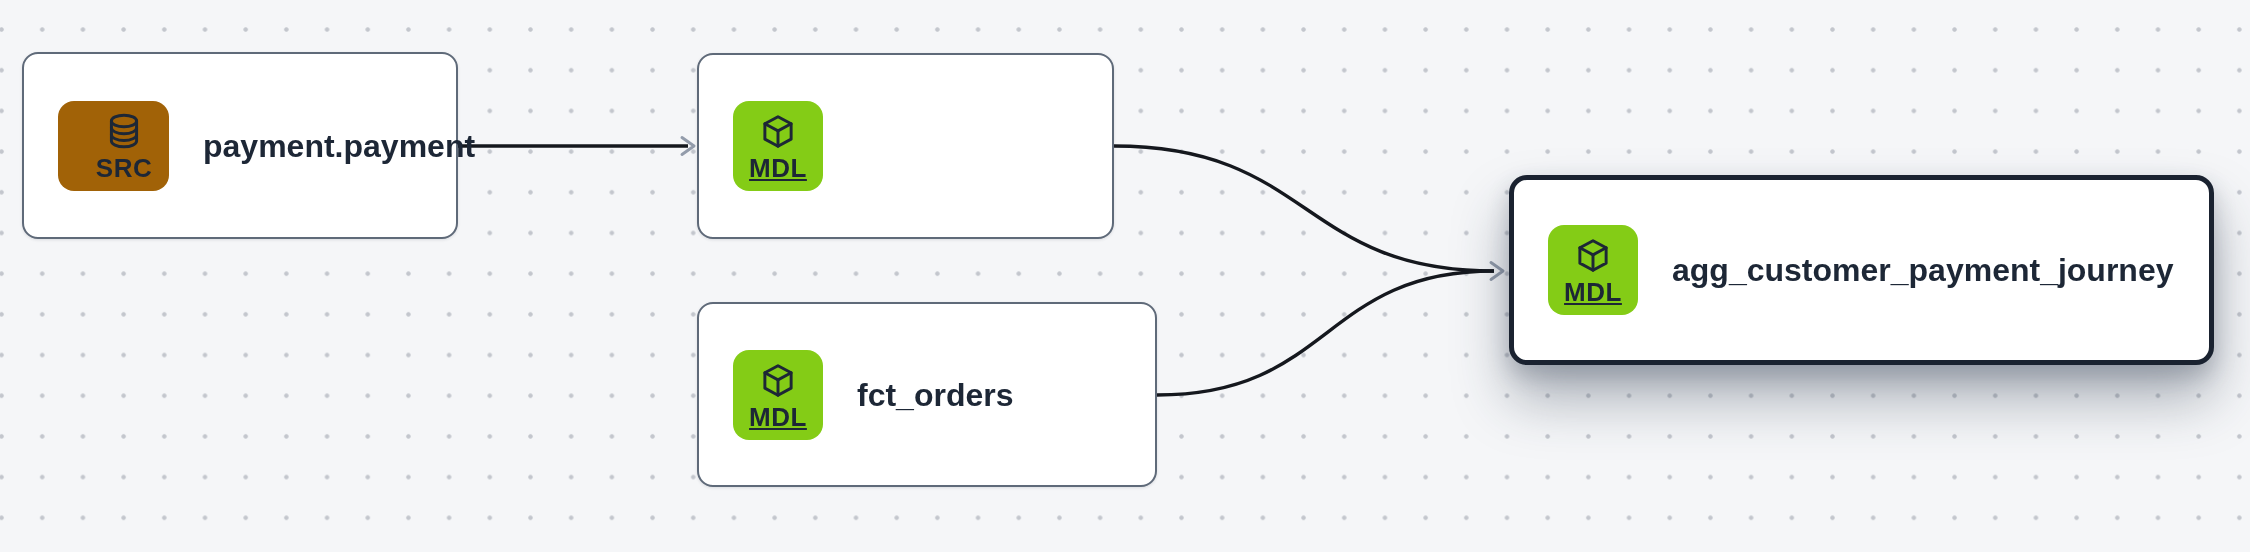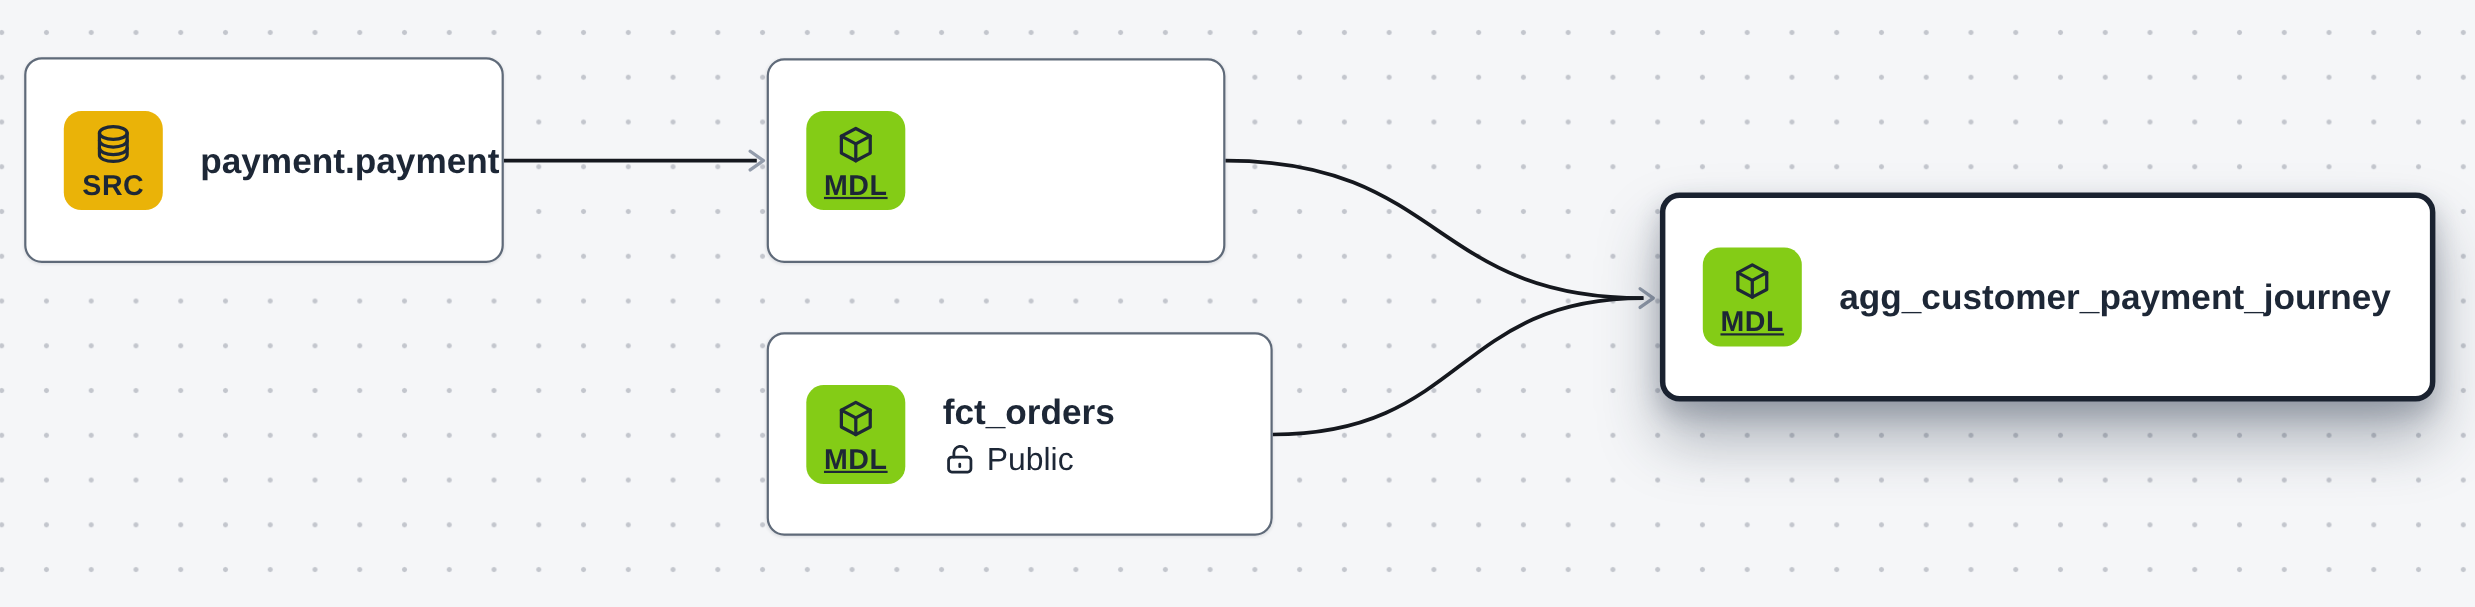--- a/index.html
+++ b/index.html
@@ -27,21 +27,21 @@
   }
   .node.selected{
     border:5px solid #1a2230;border-radius:18px;
     box-shadow:0 34px 55px rgba(40,52,72,.36),0 10px 22px rgba(40,52,72,.22);
   }
   .badge{
     width:90px;height:90px;border-radius:16px;flex:0 0 auto;
     display:flex;flex-direction:column;align-items:center;justify-content:center;
     gap:2px;color:#1d2736;
   }
-  .badge-src{background:#eab308;}
+  .badge-src{background:#a16207;padding-left:21px;}
   .badge-mdl{background:#84cc16;text-decoration:underline;}
   .badge svg{display:block;}
   .badge-label{
     font-size:26px;font-weight:600;line-height:1;letter-spacing:.5px;color:#1d2736;
   }
   .node-text{margin-left:34px;display:flex;flex-direction:column;justify-content:center;}
   .node-title{
     font-size:32px;font-weight:600;color:#1d2736;line-height:1.25;white-space:nowrap;
   }
   .node-meta{
@@ -99,28 +99,20 @@
     <div class="badge badge-mdl">
       <svg class="icon" width="42" height="42" viewBox="0 0 40 40" fill="none" stroke="#1d2736" stroke-width="2.8" stroke-linecap="round" stroke-linejoin="round">
         <path d="M20 5.5 L32.5 12.2 V26.8 L20 33.5 L7.5 26.8 V12.2 Z"></path>
         <path d="M7.5 12.2 L20 18.9 L32.5 12.2"></path>
         <path d="M20 18.9 V33.5"></path>
       </svg>
       <span class="badge-label">MDL</span>
     </div>
     <div class="node-text">
       <div class="node-title">fct_orders</div>
-      <div class="node-meta">
-        <svg class="icon" width="31" height="31" viewBox="0 0 32 32" fill="none" stroke="#1d2736" stroke-width="2.6" stroke-linecap="round" stroke-linejoin="round">
-          <rect x="5.5" y="14" width="21" height="14" rx="3"></rect>
-          <path d="M10.5 14 V10 a6.2 6.2 0 0 1 12 -2.1"></path>
-          <path d="M16 20.5 v2.5"></path>
-        </svg>
-        <span class="node-meta-label">Public</span>
-      </div>
     </div>
   </div>
 
   <div class="node selected" style="left:1509px;top:175px;width:705px;height:190px">
     <div class="badge badge-mdl">
       <svg class="icon" width="42" height="42" viewBox="0 0 40 40" fill="none" stroke="#1d2736" stroke-width="2.8" stroke-linecap="round" stroke-linejoin="round">
         <path d="M20 5.5 L32.5 12.2 V26.8 L20 33.5 L7.5 26.8 V12.2 Z"></path>
         <path d="M7.5 12.2 L20 18.9 L32.5 12.2"></path>
         <path d="M20 18.9 V33.5"></path>
       </svg>

